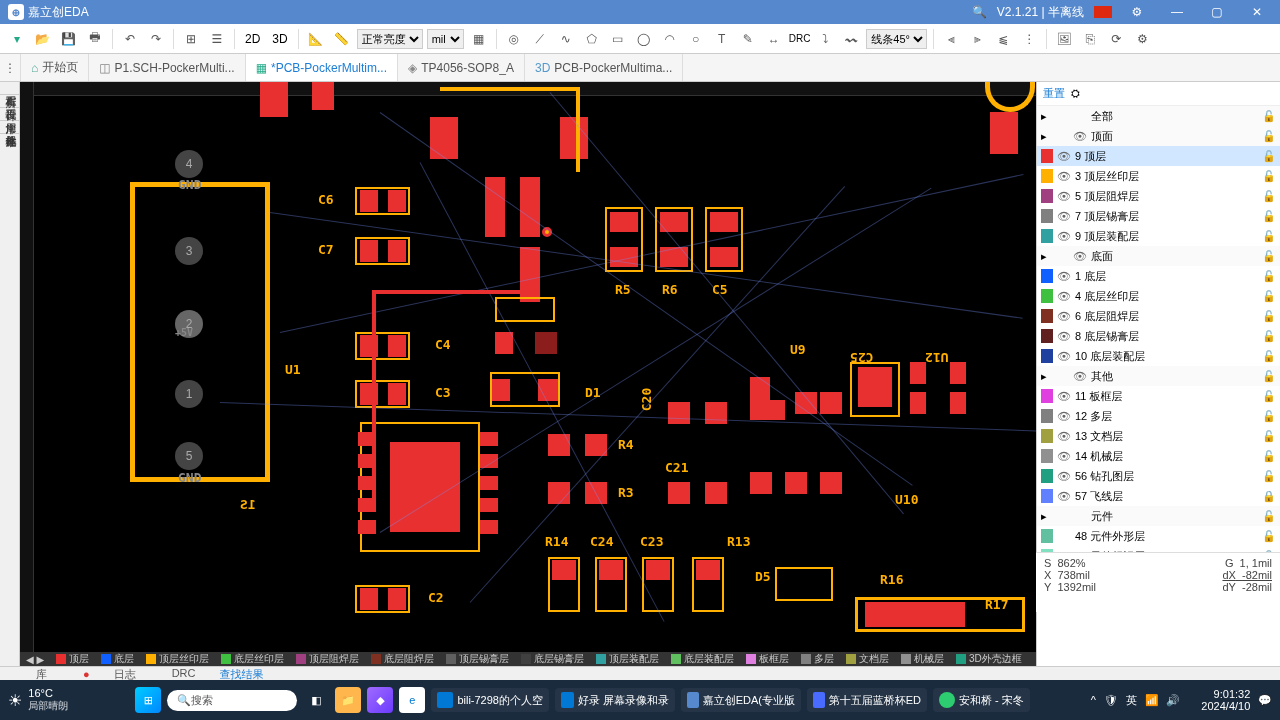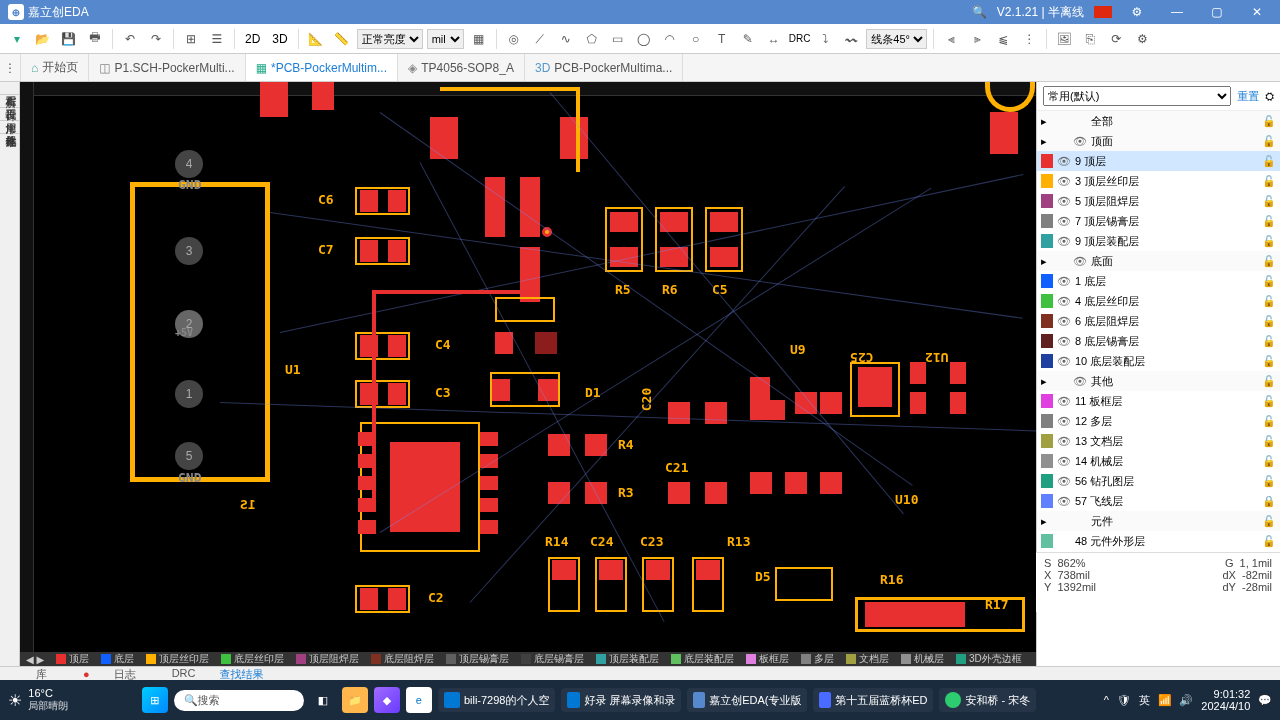--- a/index.html
+++ b/index.html
@@ -68,21 +68,21 @@
 .coords { position: absolute; right: 0; bottom: 54px; width: 244px; height: 60px; background: #fff; border-top: 1px solid #ddd; padding: 4px 8px; font-size: 11px; color: #444; }
 .coords .row { display: flex; gap: 20px; }
 
 
 .taskbar { position: absolute; left: 0; right: 0; bottom: 0; height: 40px; background: #1a2b3e; display: flex; align-items: center; padding: 0 8px; color: #fff; font-size: 11px; gap: 6px; }
 .taskbar .weather { display: flex; gap: 6px; align-items: center; }
 .taskbar .search { display: flex; align-items: center; background: #fff; color: #555; border-radius: 16px; padding: 3px 10px; width: 130px; }
 .taskbar .appicon { width: 26px; height: 26px; border-radius: 4px; display: flex; align-items: center; justify-content: center; }
 .taskbar .appbtn { display: flex; align-items: center; gap: 4px; padding: 4px 6px; border-radius: 4px; background: rgba(255,255,255,0.05); max-width: 120px; overflow: hidden; white-space: nowrap; }
 .taskbar .tray { margin-left: auto; display: flex; align-items: center; gap: 8px; }
-.taskbar .clock { text-align: right; line-height: 1.1; }
+.taskbar .clock { text-align: right; line-height: 1.1; margin-left: 13px; }
 
 
 .trace { position: absolute; border: 2px solid #ffb000; }
 .comp { position: absolute; border: 2px solid #ffb000; }
 .pad { position: absolute; background: #e83030; }
 .label { position: absolute; color: #ffb000; font-size: 13px; font-weight: bold; font-family: monospace; }
 .pin { position: absolute; width: 28px; height: 28px; border-radius: 50%; background: #444; color: #aaa; display:flex; align-items:center; justify-content:center; font-size:12px; }
 .netline { position: absolute; background: rgba(120,150,255,0.35); height: 1px; transform-origin: left center; }
 .via { position:absolute; width:10px; height:10px; border-radius:50%; background:#ffb000; border:3px solid #e83030; }
 </style>
@@ -361,21 +361,20 @@
 <div class="bottomtabs">
   <span style="width:20px;"></span>
   <span>库</span>
   <span><span class="dot">●</span><span>日志</span></span>
   <span>DRC</span>
   <span class="active">查找结果</span>
 </div>
 
 <div class="rpanel">
   <div class="hdr">
-    <select><option>常用(默认)</option></select>
     <span class="reset">重置</span>
     <span>⛭</span>
   </div>
   <div class="layers" id="layers-list">
       <div class="layer group">
         <span style="width:12px;">▸</span>
         <span class="color"></span>
         <span class="eye"></span>
         <span class="name">全部</span>
         <span class="lock">🔓</span>
@@ -523,21 +522,21 @@
         <span class="lock">🔓</span>
       </div>
     </div>
   <div class="coords">
     <div class="row">
         <span><span>S</span>&nbsp;&nbsp;<span>862%</span></span>
                      <span style="margin-left:auto;"><span>G</span>&nbsp;&nbsp;<span>1, 1mil</span></span>
       </div>
     <div class="row">
         <span><span>X</span>&nbsp;&nbsp;<span>738mil</span></span>
-                     <span style="margin-left:auto;"><span>dX</span>&nbsp;&nbsp;<span>-82mil</span></span>
+                     <span style="margin-left:auto;text-decoration:underline;"><span>dX</span>&nbsp;&nbsp;<span>-82mil</span></span>
       </div>
     <div class="row">
         <span><span>Y</span>&nbsp;&nbsp;<span>1392mil</span></span>
                      <span style="margin-left:auto;"><span>dY</span>&nbsp;&nbsp;<span>-28mil</span></span>
       </div>
   </div>
 </div>
 
 <div class="taskbar">
   <div class="weather">

